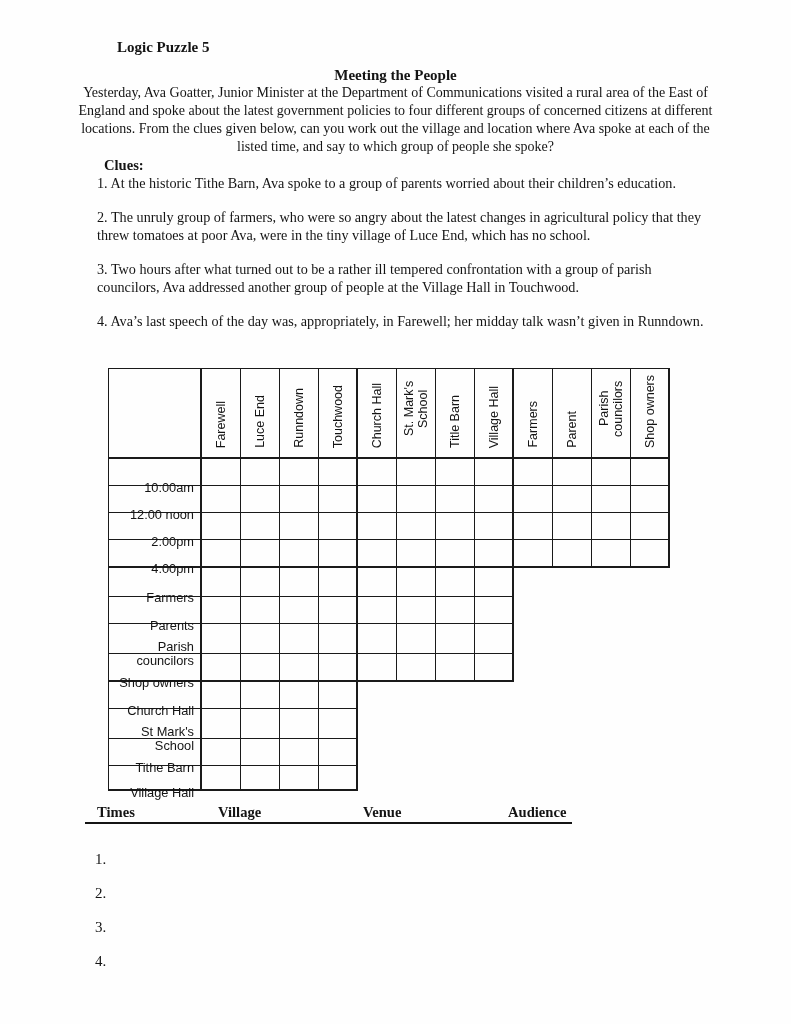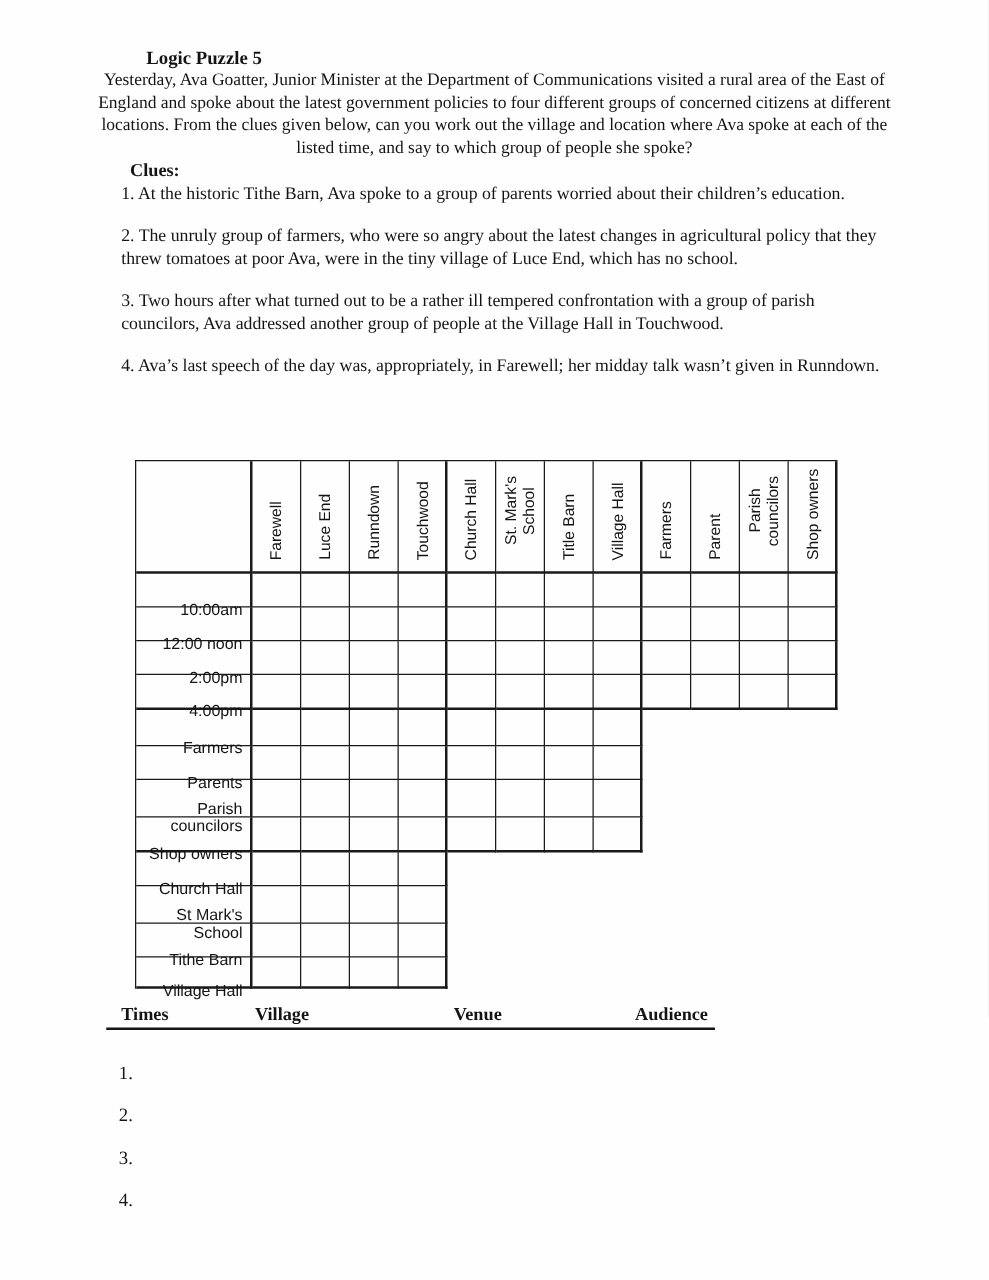--- a/index.html
+++ b/index.html
@@ -79,36 +79,37 @@
     position:absolute; left:85px; top:804px;
     width:487px; height:18px;
     border-bottom:2.5px solid #141414;
   }
   .ah {
     position:absolute; bottom:1px;
     font-size:14.6px; font-weight:bold;
     font-family:"Liberation Serif", serif;
   }
   .ah1 { left:12px; }
-  .ah2 { left:119px; }
+  .ah2 { left:133px; }
   .ah3 { left:278px;text-align:center; }
   .ah4 { left:423px; }
   .answer-list { position:absolute; left:95px; top:850px; }
   .answer-item {
     height:34px;
     font-size:15px; line-height:18px;
   }
 </style>
 </head>
 <body>
 
 <div class="page">
 
   <div class="content">
     <div class="puzzle-label">Logic Puzzle 5</div>
+    <div class="puzzle-title">Meeting the People</div>
     <p class="intro">Yesterday, Ava Goatter, Junior Minister at the Department of Communications visited a rural area of the East of England and spoke about the latest government policies to four different groups of concerned citizens at different locations. From the clues given below, can you work out the village and location where Ava spoke at each of the listed time, and say to which group of people she spoke?</p>
     <div class="clues-label">Clues:</div>
     <p class="clue">1. At the historic Tithe Barn, Ava spoke to a group of parents worried about their children’s education.</p>
     <p class="clue">2. The unruly group of farmers, who were so angry about the latest changes in agricultural policy that they threw tomatoes at poor Ava, were in the tiny village of Luce End, which has no school.</p>
     <p class="clue">3. Two hours after what turned out to be a rather ill tempered confrontation with a group of parish councilors, Ava addressed another group of people at the Village Hall in Touchwood.</p>
     <p class="clue">4. Ava’s last speech of the day was, appropriately, in Farewell; her midday talk wasn’t given in Runndown.</p>
   </div>
 
   <div class="lgrid" style="grid-template-columns: 93px repeat(12, 39px); grid-template-rows: 90px 27px 27px 27px 28px 29px 27px 30px 28px 27px 30px 27px 25px;">
       <div class="gc corner br2 bb2" style="grid-area: 1 / 1;"></div>

